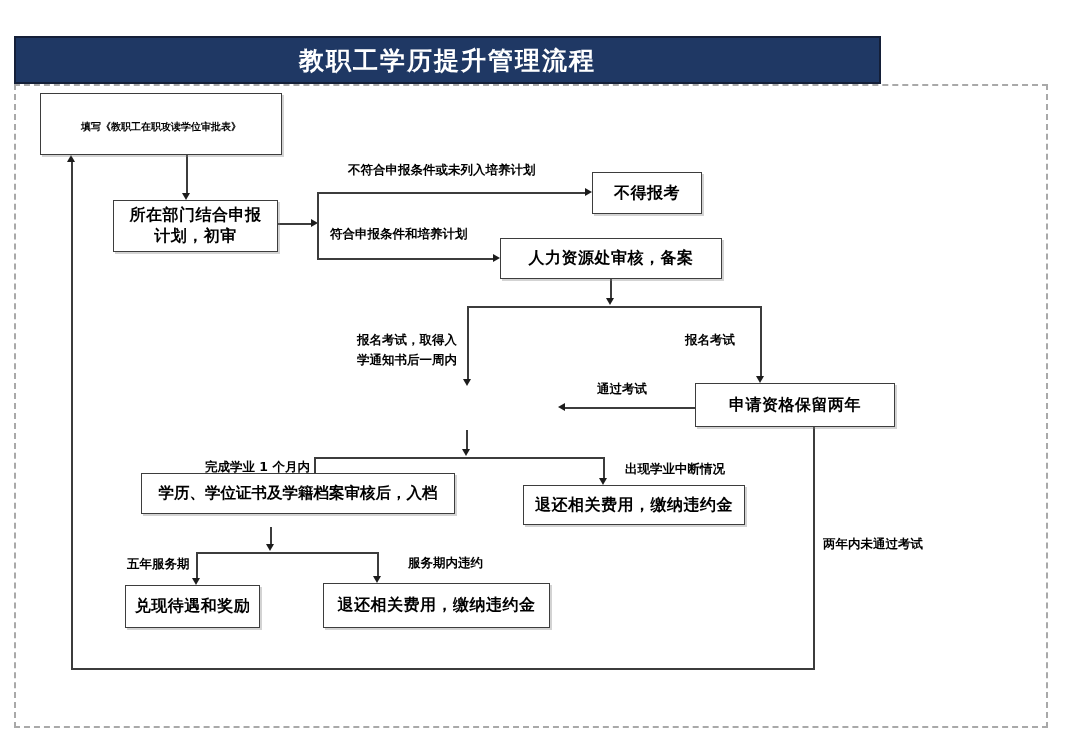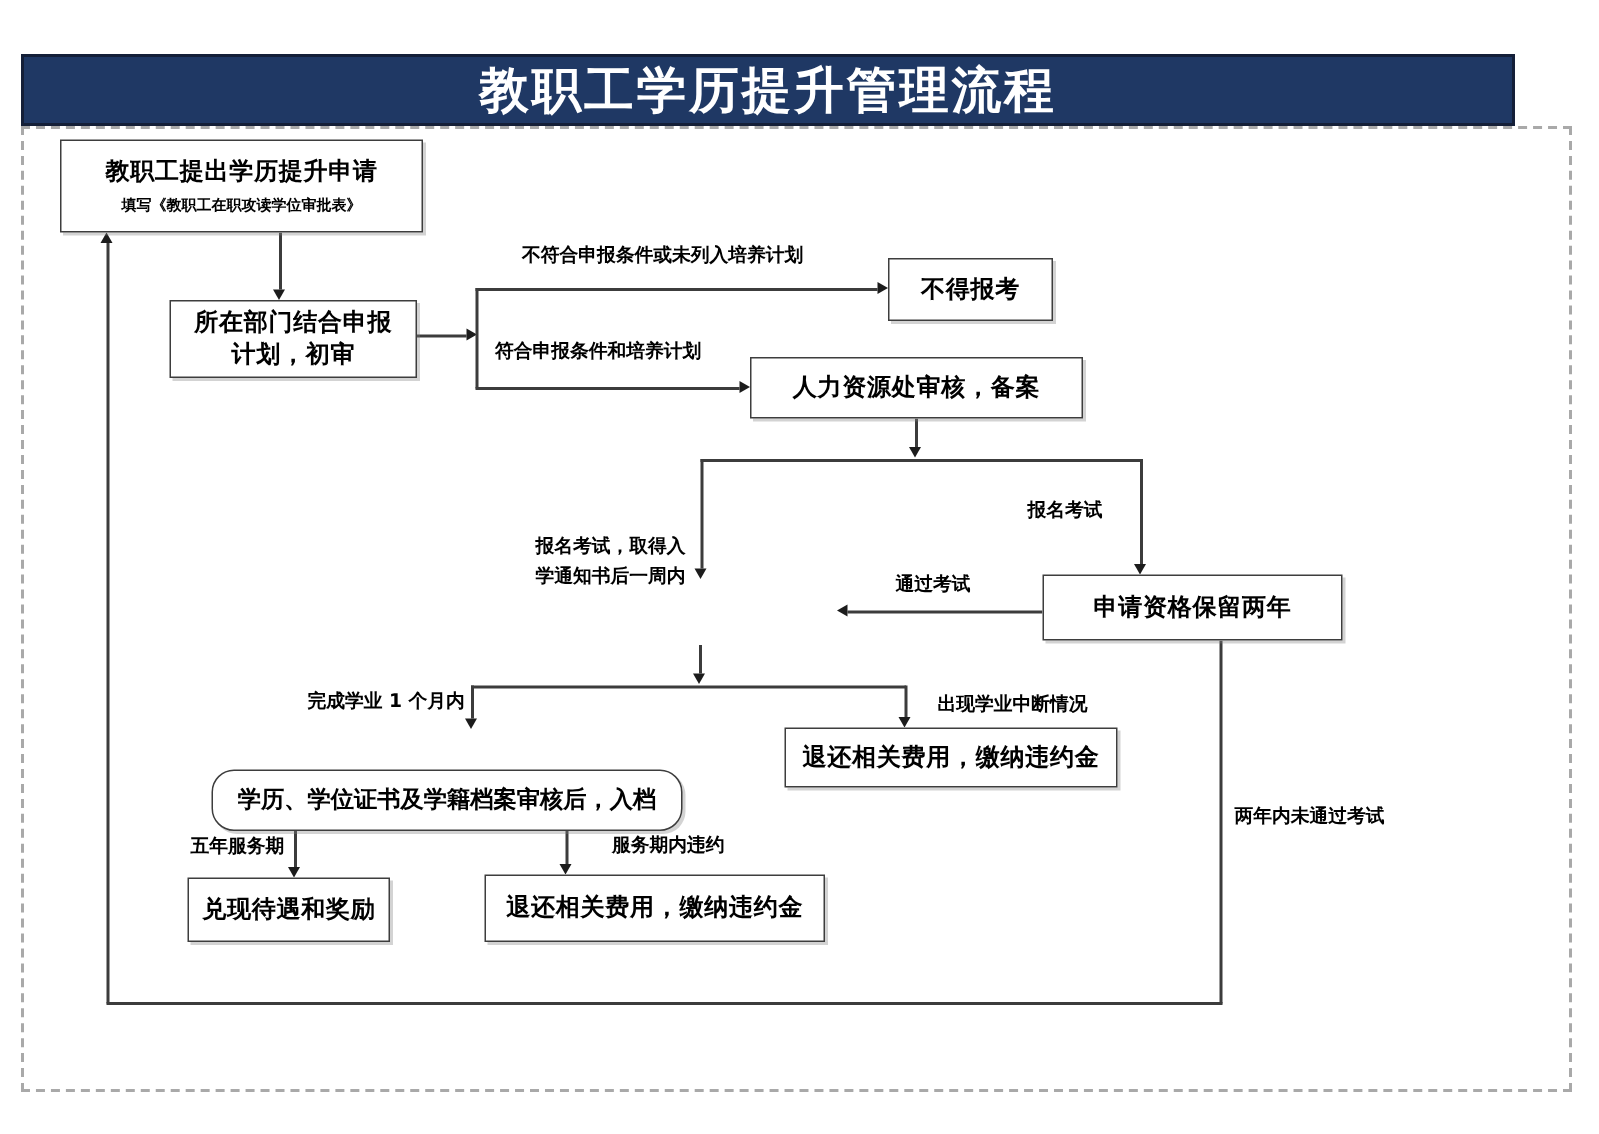--- a/index.html
+++ b/index.html
@@ -1,24 +1,24 @@
 <!DOCTYPE html>
 <html><head>
 <meta charset="utf-8">
 <style>
   html,body{margin:0;padding:0;background:#ffffff;}
   .canvas{
     position:relative;width:1066px;height:756px;background:#ffffff;
     font-family:"DejaVu Sans","Liberation Sans",sans-serif;overflow:hidden;
   }
   .titlebar{
-    position:absolute;left:14px;top:36px;width:996px;height:48px;
+    position:absolute;left:14px;top:36px;width:867px;height:48px;
     background:#1f3864;border:2px solid #141f38;box-sizing:border-box;
     display:flex;align-items:center;justify-content:center;
-    color:#ffffff;font-size:33px;font-weight:bold;letter-spacing:2px;
+    color:#ffffff;font-size:25px;font-weight:bold;letter-spacing:2px;
   }
   .frame{
     position:absolute;left:14px;top:84px;width:1034px;height:644px;
     border:2px dashed #a9a9a9;box-sizing:border-box;
   }
   .node{
     position:absolute;background:#ffffff;border:1.6px solid #3d3d3d;
     box-sizing:border-box;display:flex;flex-direction:column;
     align-items:center;justify-content:center;text-align:center;
     box-shadow:2px 2px 0 rgba(130,130,130,0.35);
@@ -39,29 +39,29 @@
   .arr.left{border-width:4.5px 7px 4.5px 0;border-right-color:#1c1c1c;}
   .arr.right{border-width:4.5px 0 4.5px 7px;border-left-color:#1c1c1c;}
 
   
   #n-apply{left:40px;top:93px;width:242px;height:62px;}
   #n-dept{left:113px;top:200px;width:165px;height:52px;}
   #n-noapply{left:592px;top:172px;width:110px;height:42px;}
   #n-hr{left:500px;top:238px;width:222px;height:41px;}
   #n-contract{left:373px;top:386px;width:185px;height:44px;}
   #n-reserve{left:695px;top:383px;width:200px;height:44px;}
-  #n-archive{left:141px;top:513px;width:314px;height:41px;border-radius:15px;}
+  #n-archive{left:141px;top:473px;width:314px;height:41px;}
   #n-refund-mid{left:523px;top:485px;width:222px;height:40px;}
   #n-reward{left:125px;top:585px;width:135px;height:43px;}
   #n-refund-bottom{left:323px;top:583px;width:227px;height:45px;}
 
   
   #l-notqual{left:348px;top:160px;}
   #l-qual{left:330px;top:224px;}
-  #l-register{left:357px;top:330px;margin-top:24px;}
+  #l-register{left:357px;top:330px;}
   #l-fail{left:685px;top:330px;}
   #l-pass{left:597px;top:379px;}
   #l-month{left:205px;top:457px;}
   #l-interrupt{left:625px;top:459px;}
   #l-fiveyear{left:127px;top:554px;}
   #l-breach{left:388px;top:553px;margin-left:20px;}
   #l-failtwo{left:823px;top:534px;}
 </style>
 </head>
 <body>
@@ -119,21 +119,20 @@
 
   <div class="ln v" style="left:377px;top:552px;height:24px;"></div>
   <i class="arr down" style="left:373px;top:576px;"></i>
 
   <div class="ln v" style="left:813px;top:427px;height:242px;"></div>
   <div class="ln h" style="left:71px;top:668px;width:744px;"></div>
   <div class="ln v" style="left:71px;top:160px;height:509px;"></div>
   <i class="arr up" style="left:67px;top:155px;"></i>
 
   <div class="node" id="n-apply">
-    <div class="node-title">教职工提出学历提升申请</div>
     <div class="node-sub">填写《教职工在职攻读学位审批表》</div>
   </div>
 
   <div class="node" id="n-dept">
     <div class="node-title">所在部门结合申报</div>
     <div class="node-title">计划，初审</div>
   </div>
 
   <div class="node" id="n-hr">
     <div class="node-title">人力资源处审核，备案</div>

